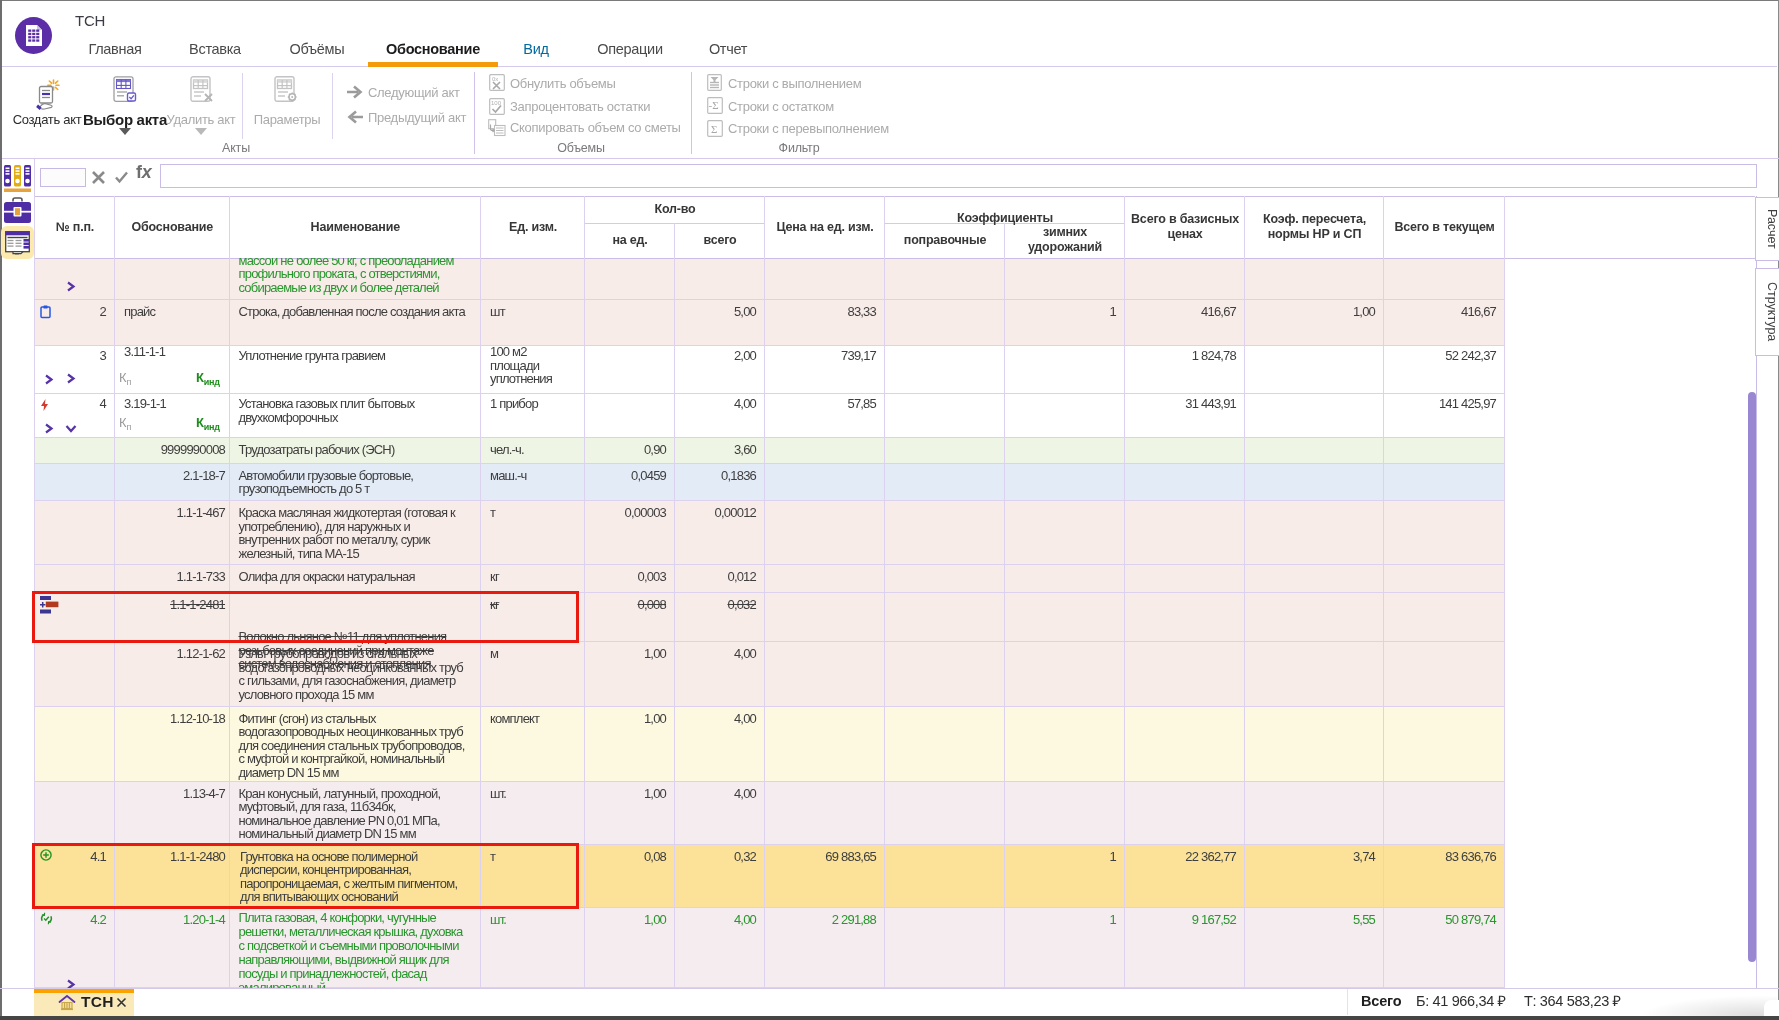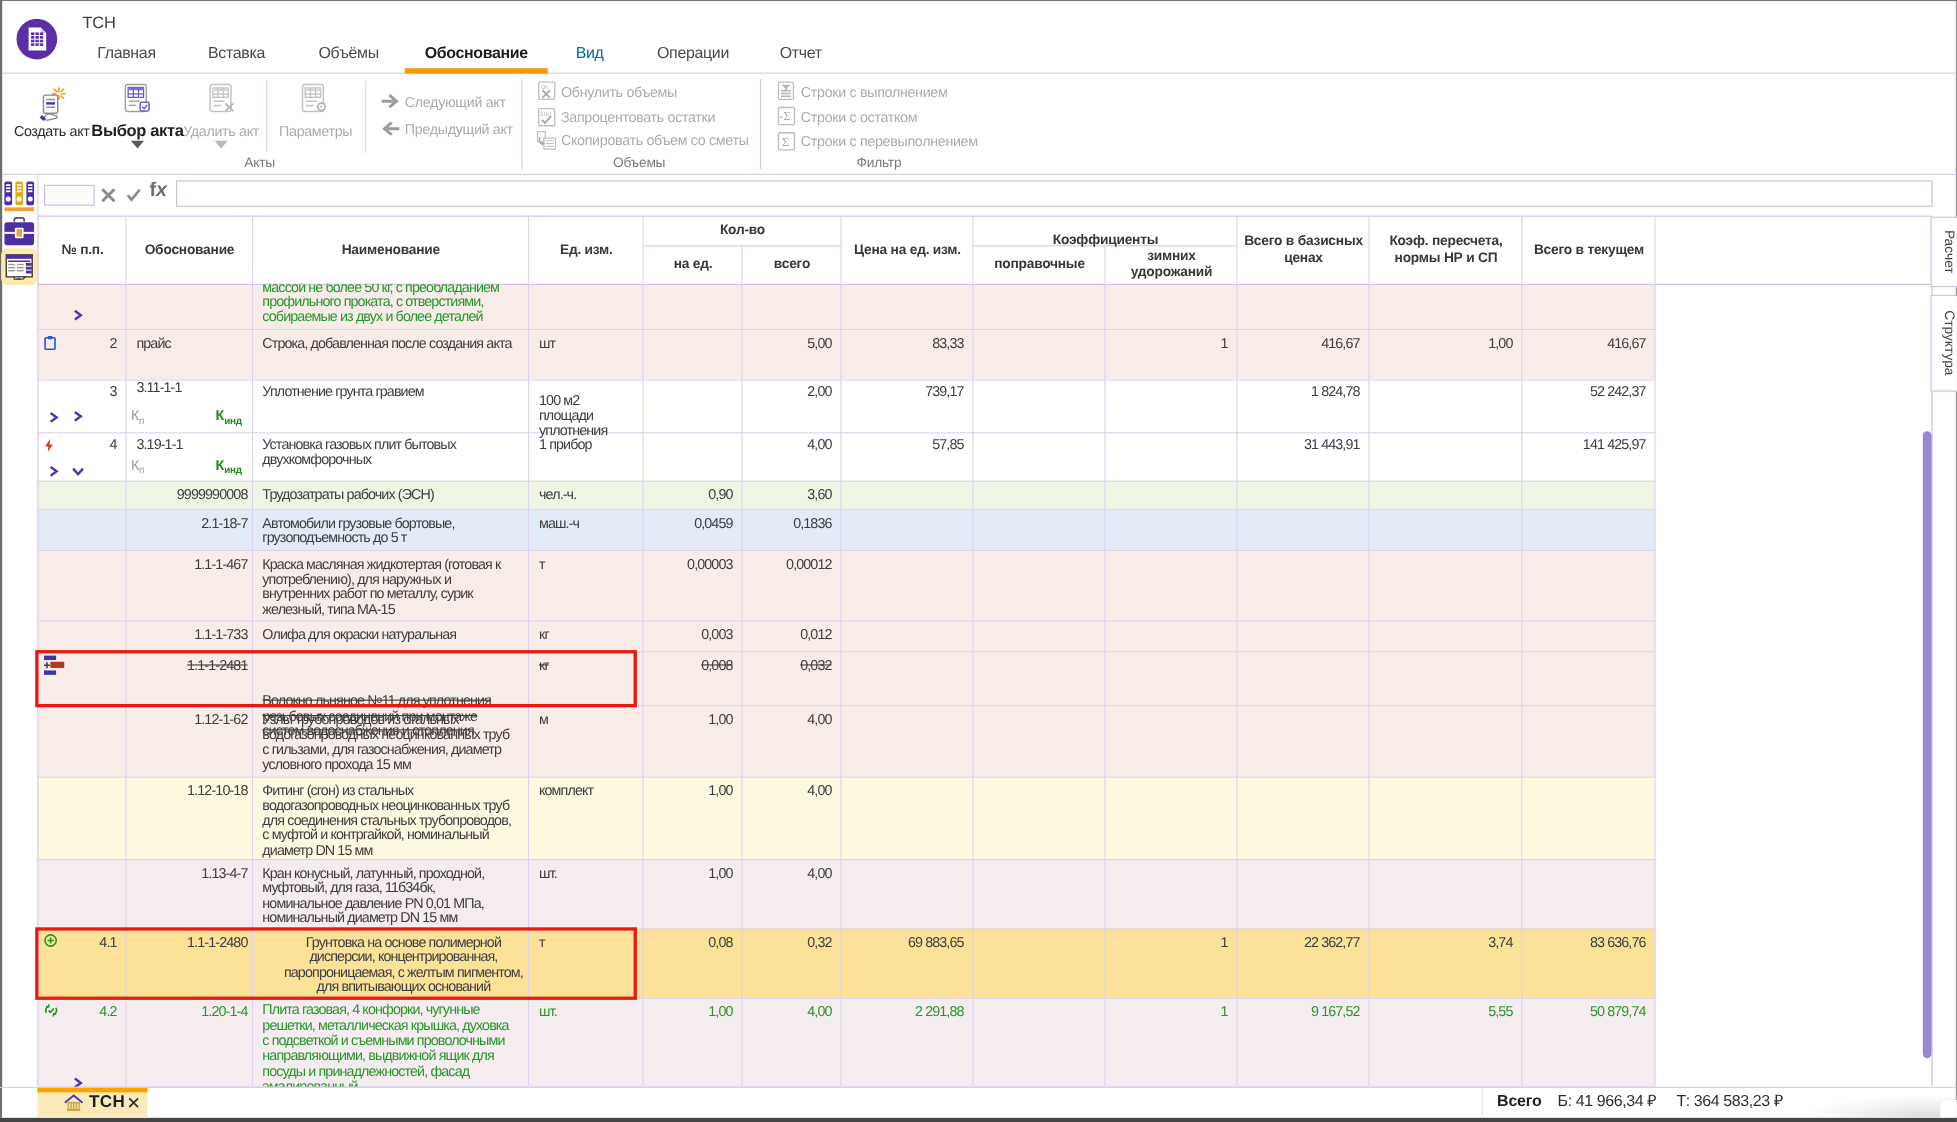--- a/index.html
+++ b/index.html
@@ -305,21 +305,21 @@
 <div class="cell " style="left:481px;top:299px;width:104px;">шт</div>
 <div class="cell num" style="left:675px;top:299px;width:90px;">5,00</div>
 <div class="cell num" style="left:765px;top:299px;width:120px;">83,33</div>
 <div class="cell num" style="left:1005px;top:299px;width:120px;">1</div>
 <div class="cell num" style="left:1125px;top:299px;width:120px;">416,67</div>
 <div class="cell num" style="left:1245px;top:299px;width:139px;">1,00</div>
 <div class="cell num" style="left:1384px;top:299px;width:121px;">416,67</div>
 <div class="cell num" style="left:35px;top:345px;width:80px;padding-top:4px;">3</div>
 <div class="cell " style="left:115px;top:345px;width:114.5px;padding-top:0;">3.11-1-1</div>
 <div class="cell " style="left:229.5px;top:345px;width:251.5px;padding-top:4px;">Уплотнение грунта гравием</div>
-<div class="cell " style="left:481px;top:345px;width:104px;padding-top:12px;">100 м2<br>площади<br>уплотнения</div>
+<div class="cell " style="left:481px;top:345px;width:104px;padding-top:0;">100 м2<br>площади<br>уплотнения</div>
 <div class="cell num" style="left:675px;top:345px;width:90px;padding-top:4px;">2,00</div>
 <div class="cell num" style="left:765px;top:345px;width:120px;padding-top:4px;">739,17</div>
 <div class="cell num" style="left:1125px;top:345px;width:120px;padding-top:4px;">1 824,78</div>
 <div class="cell num" style="left:1384px;top:345px;width:121px;padding-top:4px;">52 242,37</div>
 <svg style="left:44px;top:374px" width="10" height="11" viewBox="0 0 10 11">
 <path d="M2 1.5 L7.5 5.5 L2 9.5" fill="none" stroke="#5633a8" stroke-width="2.2"></path>
   </svg>
 <svg style="left:66px;top:373px" width="10" height="11" viewBox="0 0 10 11">
 <path d="M2 1.5 L7.5 5.5 L2 9.5" fill="none" stroke="#5633a8" stroke-width="2.2"></path>
   </svg>
@@ -389,21 +389,21 @@
 <div class="cell " style="left:229.5px;top:780.5px;width:251.5px;">Кран конусный, латунный, проходной,<br>муфтовый, для газа, 11б34бк,<br>номинальное давление PN 0,01 МПа,<br>номинальный диаметр DN 15 мм</div>
 <div class="cell " style="left:481px;top:780.5px;width:104px;">шт.</div>
 <div class="cell num" style="left:585px;top:780.5px;width:90px;">1,00</div>
 <div class="cell num" style="left:675px;top:780.5px;width:90px;">4,00</div>
 <svg style="left:40px;top:849px" width="12" height="12" viewBox="0 0 12 12">
 <circle cx="6" cy="6" r="5.1" fill="none" stroke="#219327" stroke-width="1.4"></circle>
 <path d="M6 3.2 v5.6 M3.2 6 h5.6" stroke="#219327" stroke-width="1.4"></path>
   </svg>
 <div class="cell num" style="left:35px;top:843.5px;width:80px;">4.1</div>
 <div class="cell num" style="left:115px;top:843.5px;width:114.5px;padding-right:4.5px;">1.1-1-2480</div>
-<div class="cell " style="left:241px;top:843.5px;width:251.5px;text-align:center;">Грунтовка на основе полимерной<br>дисперсии, концентрированная,<br>паропроницаемая, с желтым пигментом,<br>для впитывающих оснований</div>
+<div class="cell " style="left:231px;top:843.5px;width:251.5px;">Грунтовка на основе полимерной<br>дисперсии, концентрированная,<br>паропроницаемая, с желтым пигментом,<br>для впитывающих оснований</div>
 <div class="cell " style="left:481px;top:843.5px;width:104px;">т</div>
 <div class="cell num" style="left:585px;top:843.5px;width:90px;">0,08</div>
 <div class="cell num" style="left:675px;top:843.5px;width:90px;">0,32</div>
 <div class="cell num" style="left:765px;top:843.5px;width:120px;">69 883,65</div>
 <div class="cell num" style="left:1005px;top:843.5px;width:120px;">1</div>
 <div class="cell num" style="left:1125px;top:843.5px;width:120px;">22 362,77</div>
 <div class="cell num" style="left:1245px;top:843.5px;width:139px;">3,74</div>
 <div class="cell num" style="left:1384px;top:843.5px;width:121px;">83 636,76</div>
 <svg style="left:39.5px;top:911.5px" width="13" height="13" viewBox="0 0 13 13">
 <path d="M2.1 8.7 A4.8 4.8 0 0 1 4.0 2.7" fill="none" stroke="#219327" stroke-width="1.5"></path>

